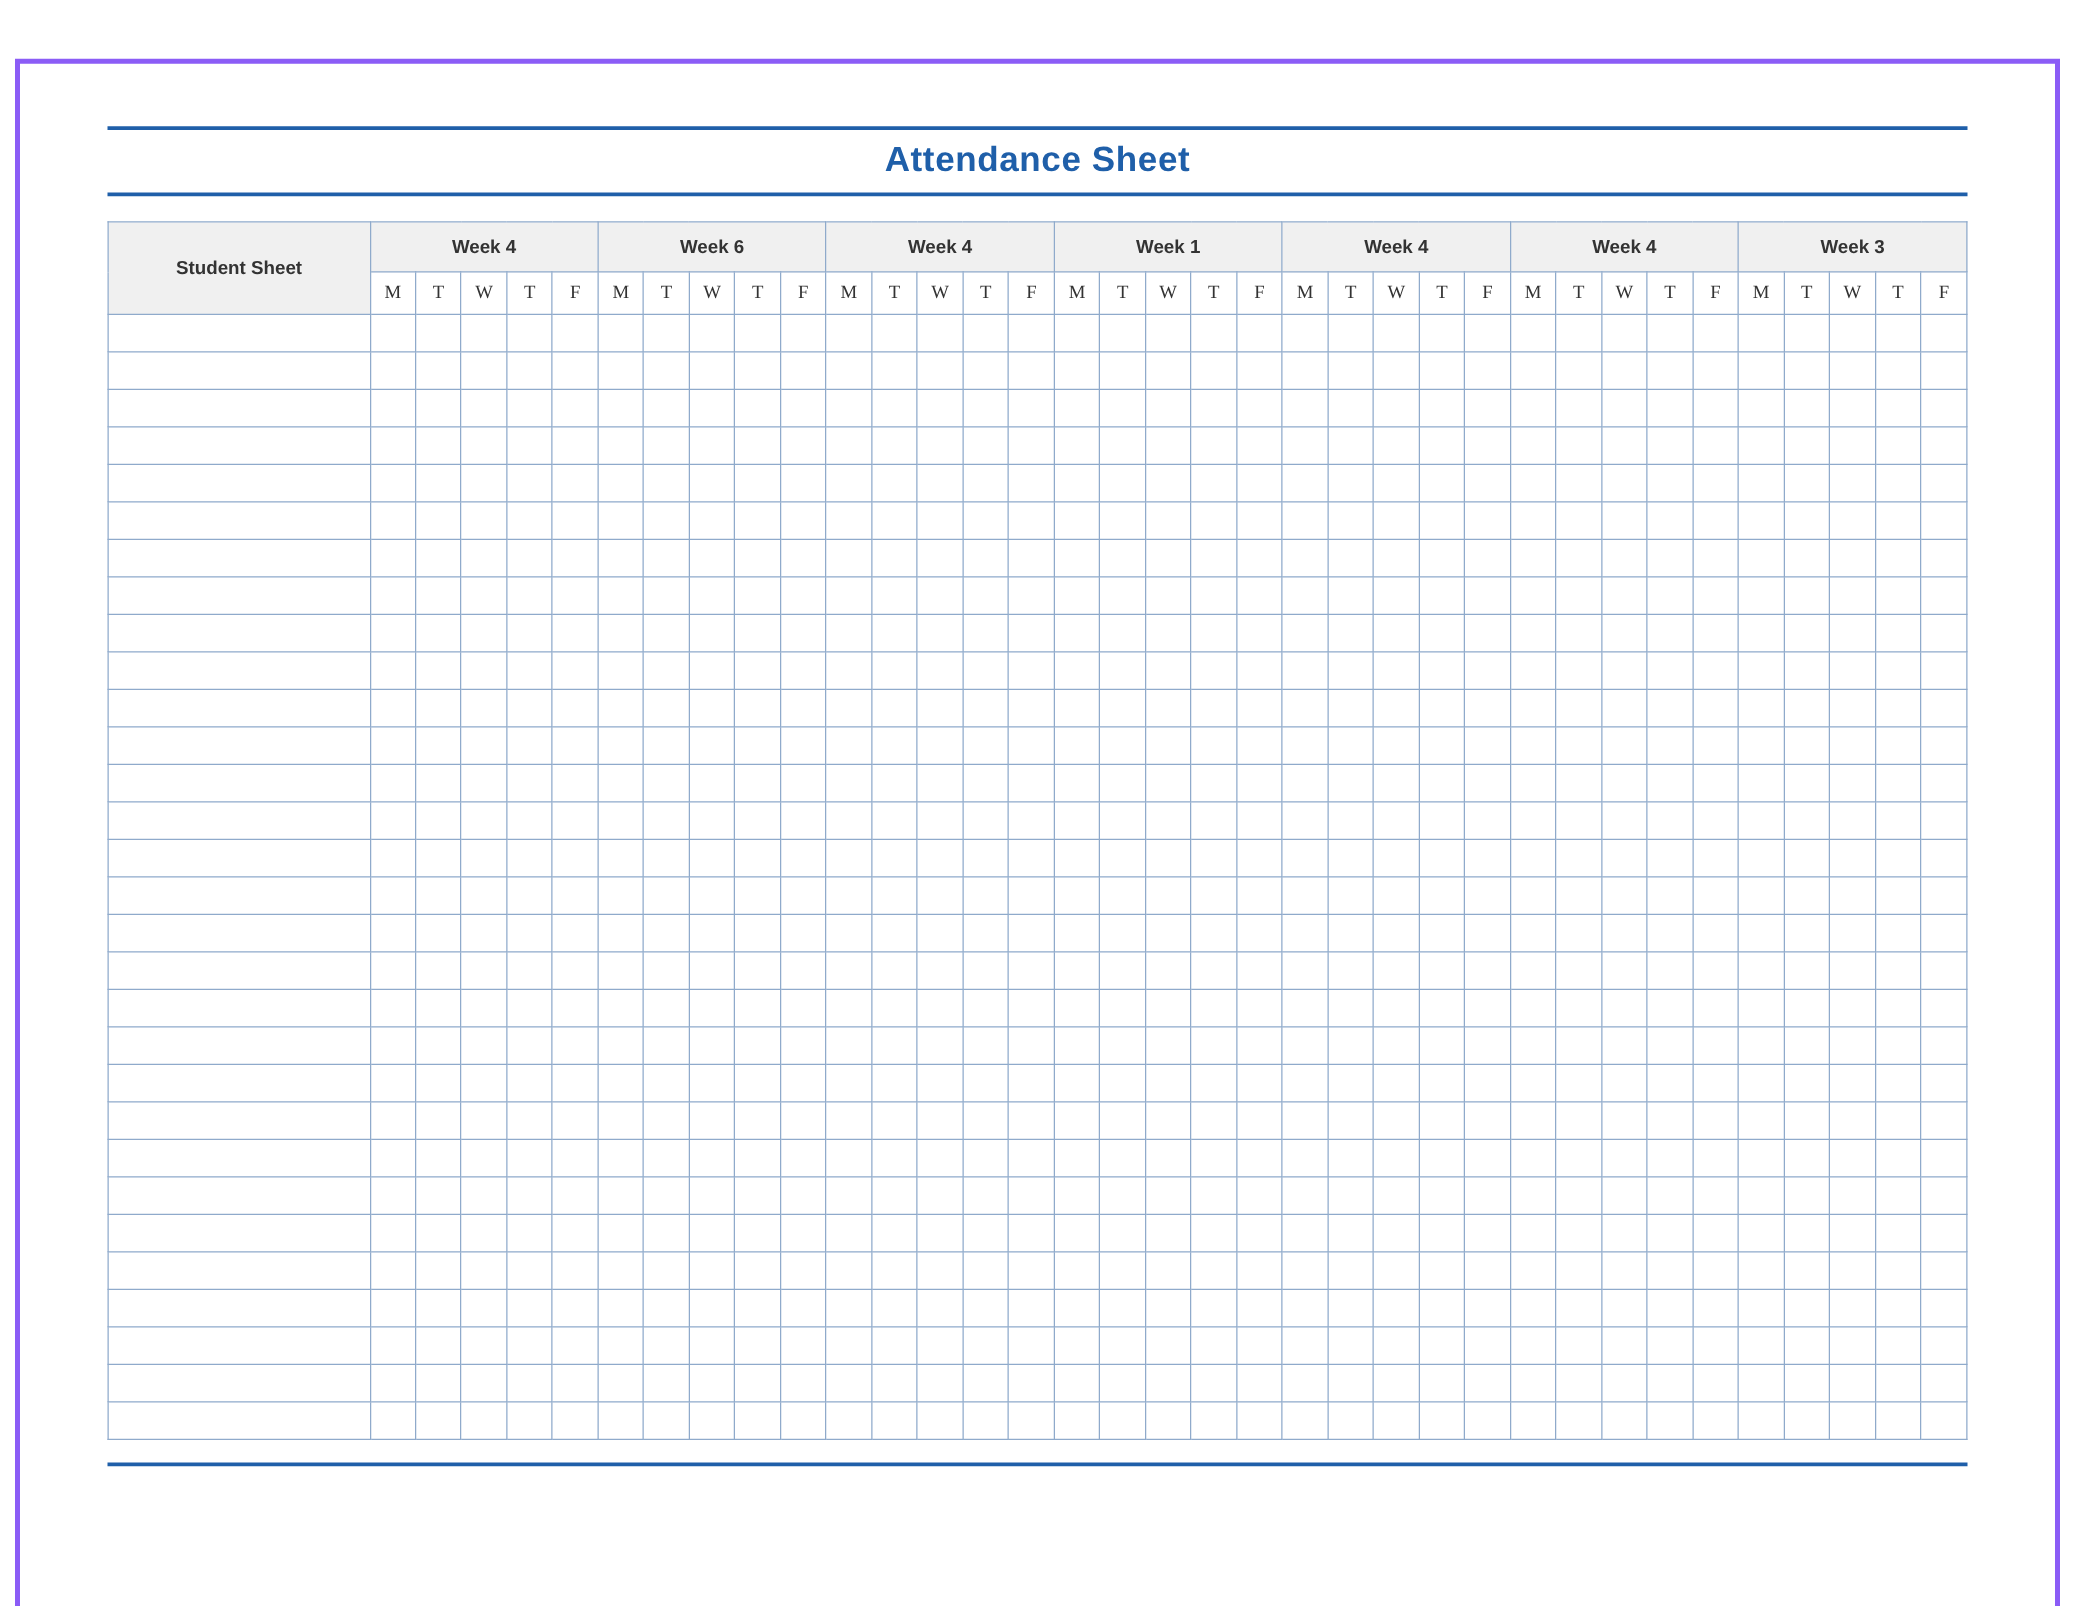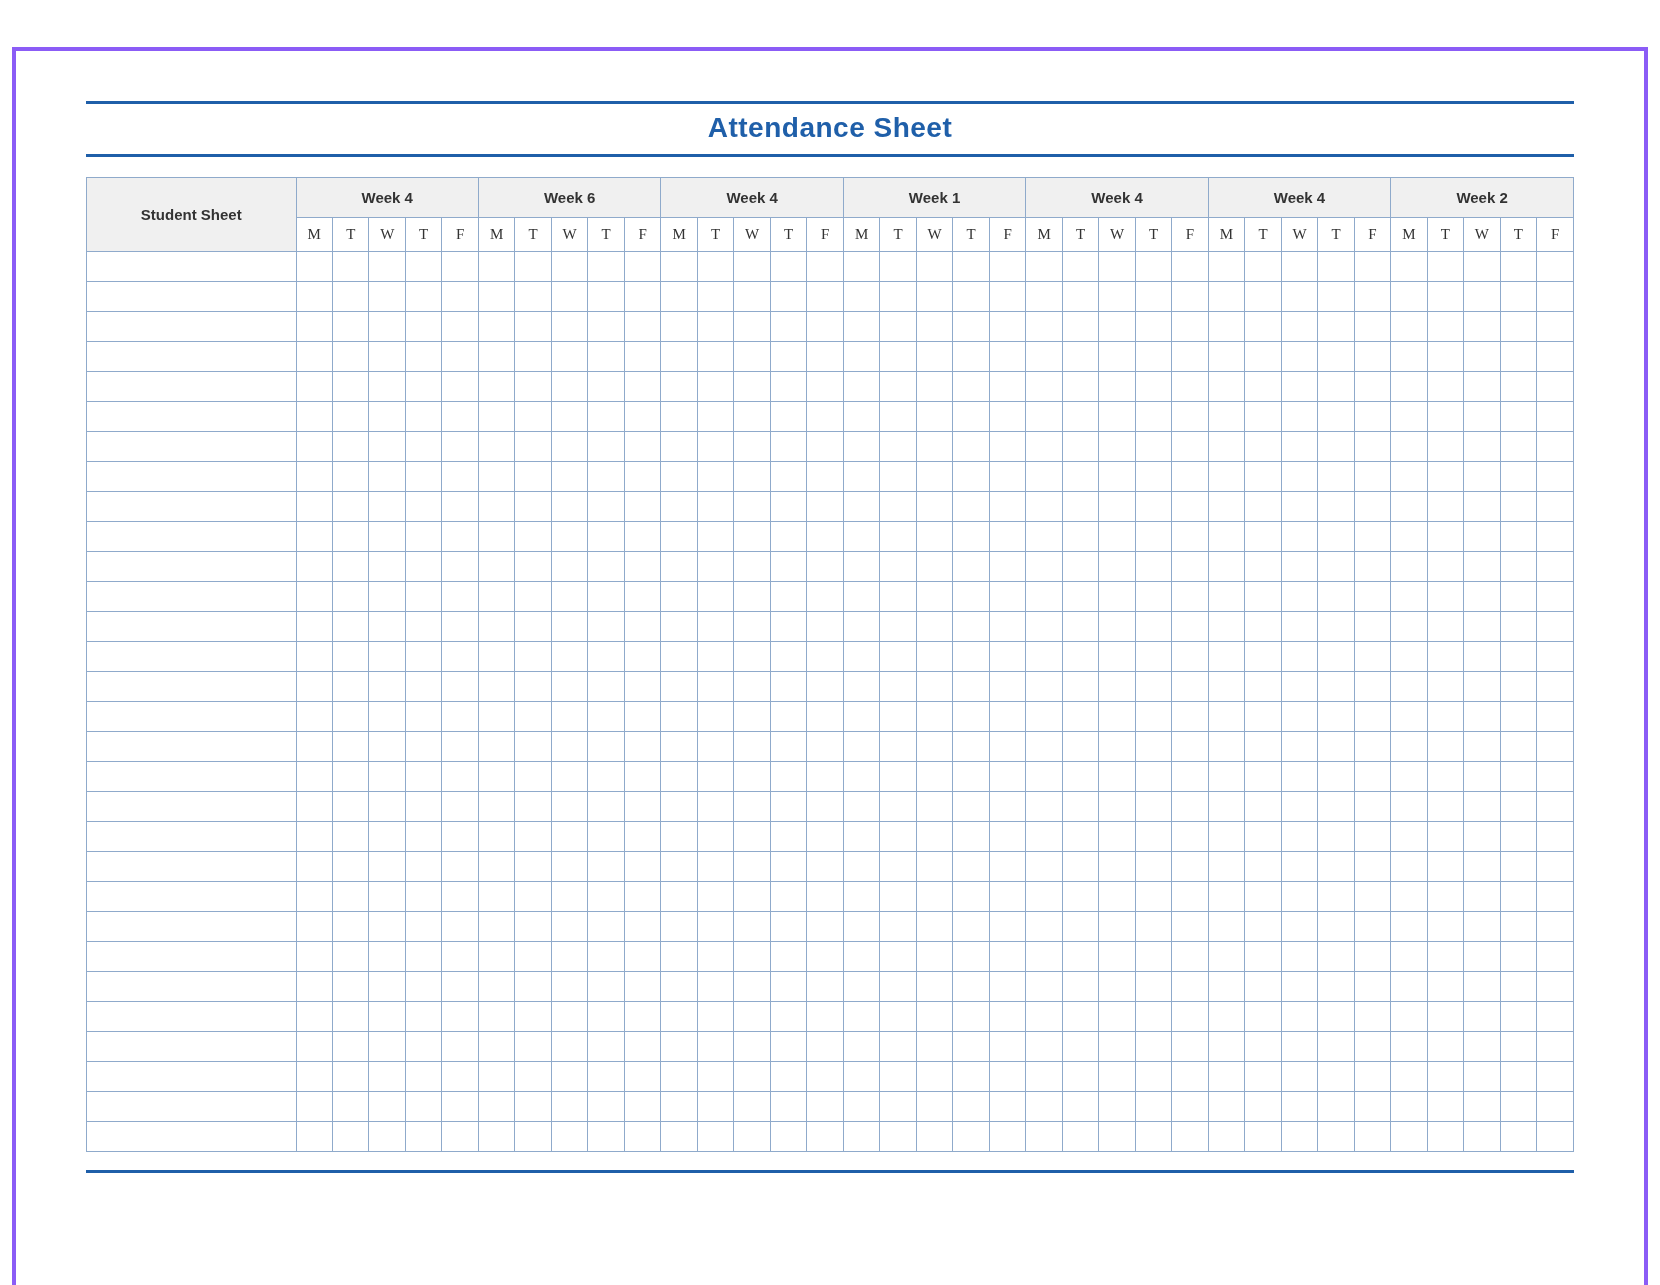--- a/index.html
+++ b/index.html
@@ -135,21 +135,21 @@
         </colgroup>
       <thead id="thead">
           <tr>
             <th class="header-top" rowspan="2">Student Sheet</th>
             <th class="header-top" colspan="5">Week 4</th>
             <th class="header-top" colspan="5">Week 6</th>
             <th class="header-top" colspan="5">Week 4</th>
             <th class="header-top" colspan="5">Week 1</th>
             <th class="header-top" colspan="5">Week 4</th>
             <th class="header-top" colspan="5">Week 4</th>
-            <th class="header-top" colspan="5">Week 2</th>
+            <th class="header-top" colspan="5">Week 3</th>
           </tr>
           <tr>
             <th class="day-header">M</th>
             <th class="day-header">T</th>
             <th class="day-header">W</th>
             <th class="day-header">T</th>
             <th class="day-header">F</th>
             <th class="day-header">M</th>
             <th class="day-header">T</th>
             <th class="day-header">W</th>

